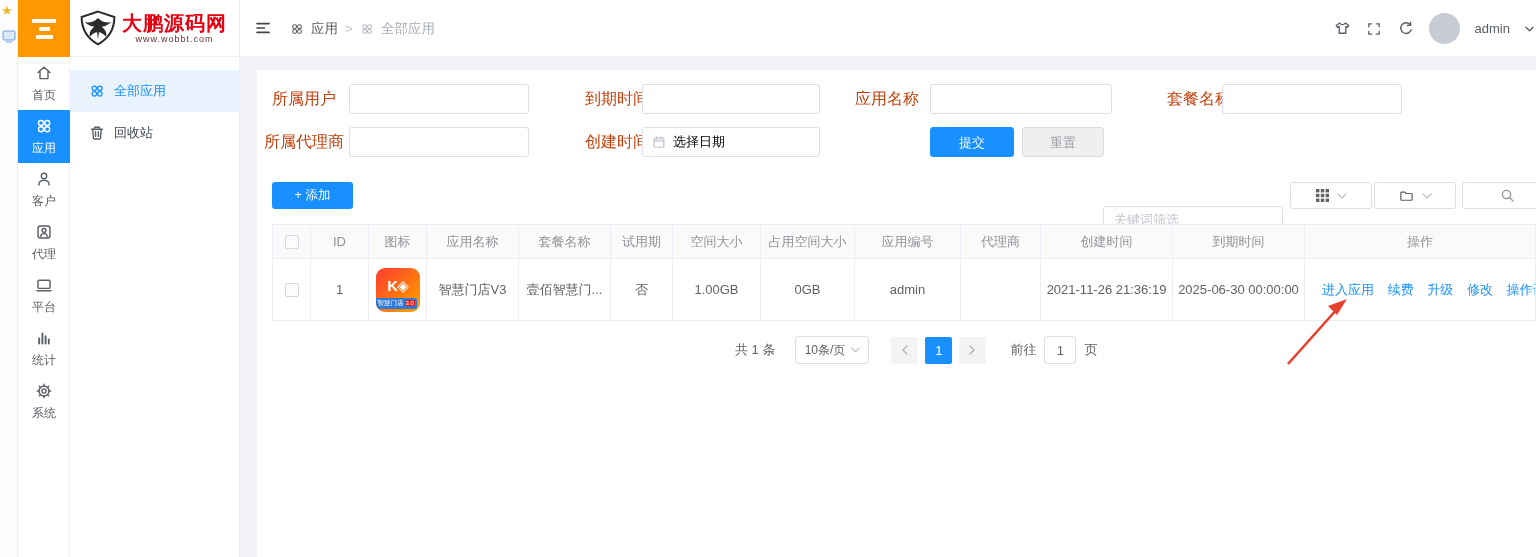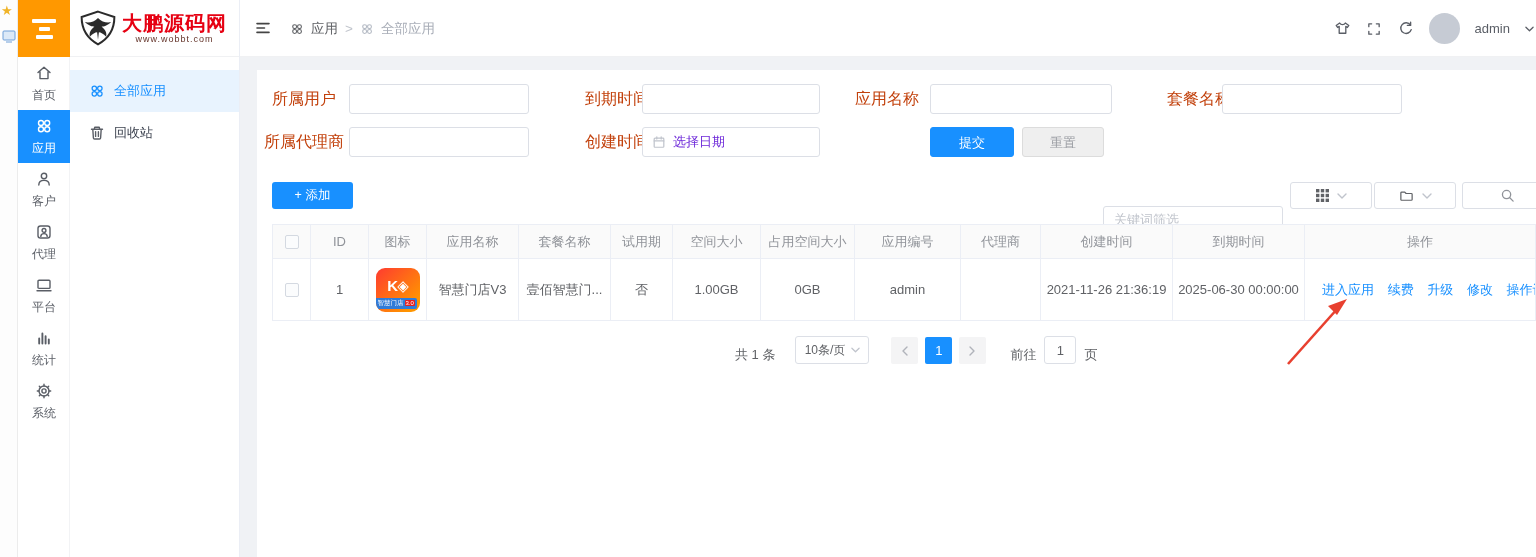--- a/index.html
+++ b/index.html
@@ -45,21 +45,21 @@
   .username { font-size:13px; color:#5a5e66; cursor:pointer; }
 
   
   .content-bg { position:absolute; left:240px; top:57px; width:1296px; height:500px; background:#f0f2f5; }
   .card { position:absolute; left:257px; top:70px; width:1279px; height:487px; background:#fff; }
 
   
   .f-label { position:absolute; font-size:16px; color:#c2410c; line-height:30px; white-space:nowrap; }
   .f-input { position:absolute; height:30px; border:1px solid #dcdfe6; border-radius:3px; background:#fff; font-size:13px; color:#606266; padding:0 10px; outline:none; }
   .date-input { position:absolute; height:30px; border:1px solid #dcdfe6; border-radius:3px; background:#fff; display:flex; align-items:center; gap:7px; padding:0 9px; cursor:text; }
-  .date-ph { font-size:13px; color:#6d28d9; }
+  .date-ph { font-size:13px; color:#000000; }
   .btn { position:absolute; height:30px; border-radius:3px; font-size:13px; text-align:center; line-height:30px; cursor:pointer; }
   .btn-primary { background:#1890ff; color:#fff; border:1px solid #1890ff; }
   .btn-plain { background:#efefef; color:#9a9da3; border:1px solid #dcdcdc; }
   .btn-add { position:absolute; left:272px; top:182px; width:81px; height:27px; background:#1890ff; color:#fff; border-radius:3px; font-size:12.5px; display:flex; align-items:center; justify-content:center; cursor:pointer; }
   .kw-input { position:absolute; left:1103px; top:182px; width:180px; height:27px; border:1px solid #dcdfe6; border-radius:3px; padding:0 10px; font-size:13px; color:#606266; outline:none;margin-top:24px; }
   .kw-input::placeholder { color:#c0c4cc; }
   .tool-btn { position:absolute; top:182px; height:27px; border:1px solid #dcdfe6; border-radius:3px; background:#fff; display:flex; align-items:center; justify-content:center; gap:8px; cursor:pointer; }
 
   
   .grid-table { position:absolute; left:272px; top:224px; width:1264px; border-collapse:collapse; table-layout:fixed; }
@@ -68,21 +68,21 @@
   .grid-table td { height:62px; color:#606266; }
   .checkbox { display:inline-block; width:14px; height:14px; border:1px solid #d4d9e1; border-radius:2px; background:#fbfcfd; vertical-align:middle; cursor:pointer; }
   .app-icon { width:44px; height:44px; margin:0 auto; border-radius:9px; background:linear-gradient(135deg,#ff3b30 0%,#ff9500 85%); position:relative; overflow:hidden; cursor:pointer; }
   .app-icon-glyph { color:#fff; font-weight:bold; font-size:15px; line-height:36px; letter-spacing:-1px; }
   .app-icon-ribbon { position:absolute; left:0; bottom:3px; background:#2f7bd8; color:#fff; font-size:6.5px; padding:1px 2px; border-radius:0 2px 2px 0; white-space:nowrap; }
   .app-icon-badge { background:#e6201f; padding:0 1px; border-radius:1px; margin-left:1px; font-size:6px; }
   .actions-cell { text-align:left !important; padding-left:17px; white-space:nowrap; overflow:hidden; }
   .action-link { color:#1890ff; text-decoration:none; margin-right:10px; cursor:pointer; }
 
   
-  .pagination { position:absolute; left:735px; top:336px; height:28px; display:flex; align-items:flex-end; font-size:13px; color:#606266; }
+  .pagination { position:absolute; left:735px; top:336px; height:28px; display:flex; align-items:center; font-size:13px; color:#606266; }
   .pg-total { margin-right:20px; }
   .pg-size { width:74px; height:28px; border:1px solid #dcdfe6; border-radius:3px; display:flex; align-items:center; justify-content:center; gap:6px; font-size:12px; color:#606266; margin-right:22px; cursor:pointer; }
   .pg-btn { width:27px; height:27px; background:#f4f4f5; border-radius:2px; display:flex; align-items:center; justify-content:center; cursor:pointer; }
   .pg-cur { width:27px; height:27px; background:#1890ff; color:#fff; border-radius:2px; display:flex; align-items:center; justify-content:center; margin:0 7px; cursor:pointer; }
   .pg-next { margin-right:24px; }
   .pg-goto-input { width:32px; height:28px; border:1px solid #dcdfe6; border-radius:3px; text-align:center; font-size:13px; color:#606266; margin:0 8px; outline:none; }
 
   .annot-arrow { position:absolute; left:1268px; top:292px; pointer-events:none; }
 
   svg.ic { fill:none; stroke-width:1.4; stroke-linecap:round; stroke-linejoin:round; }

